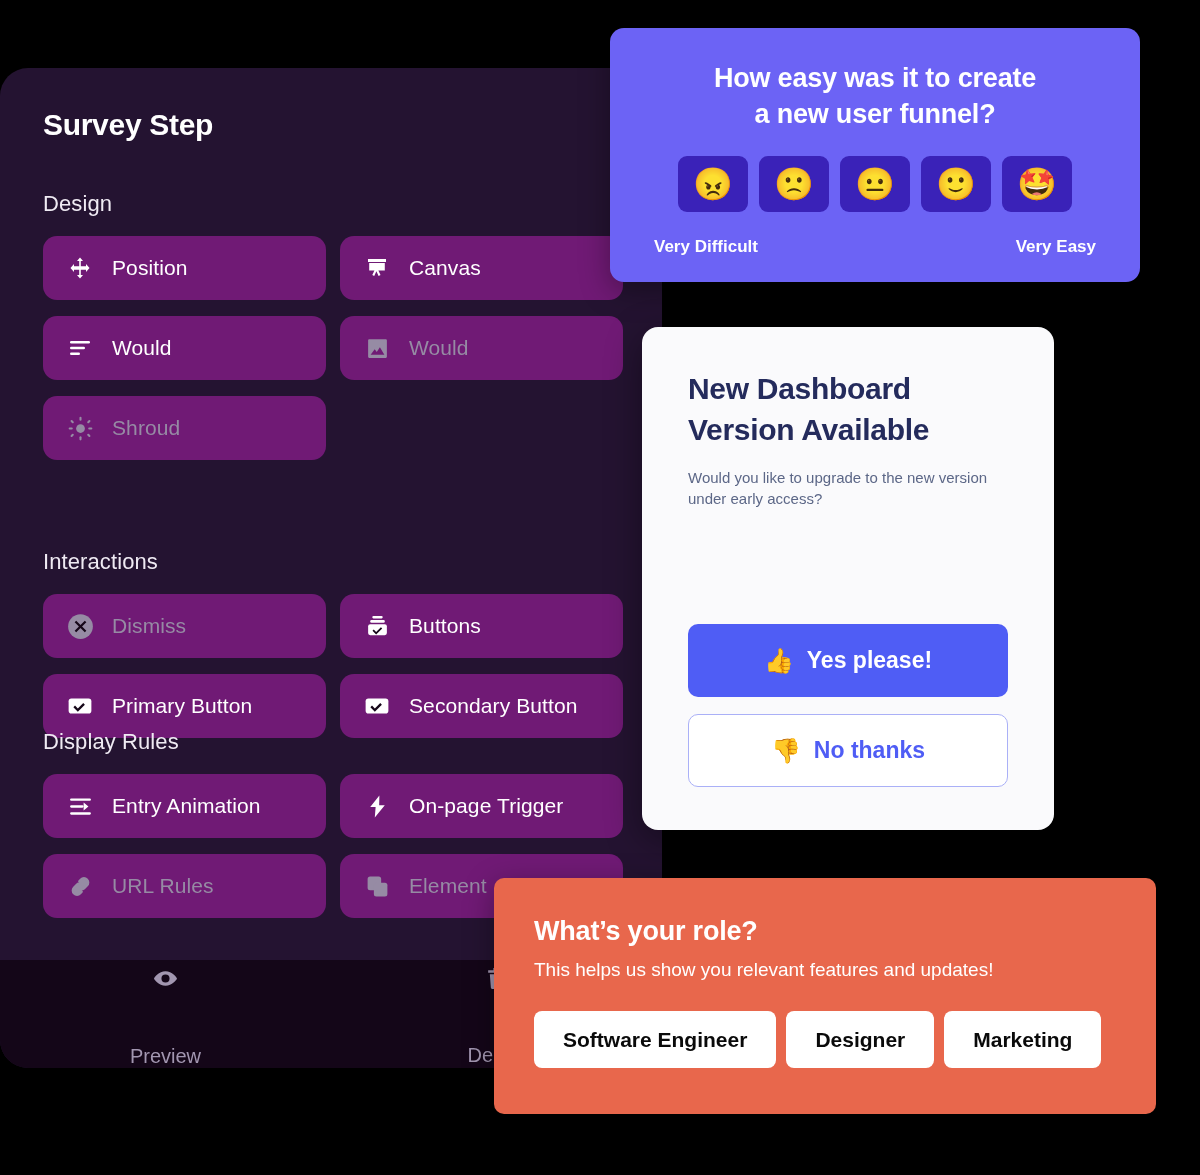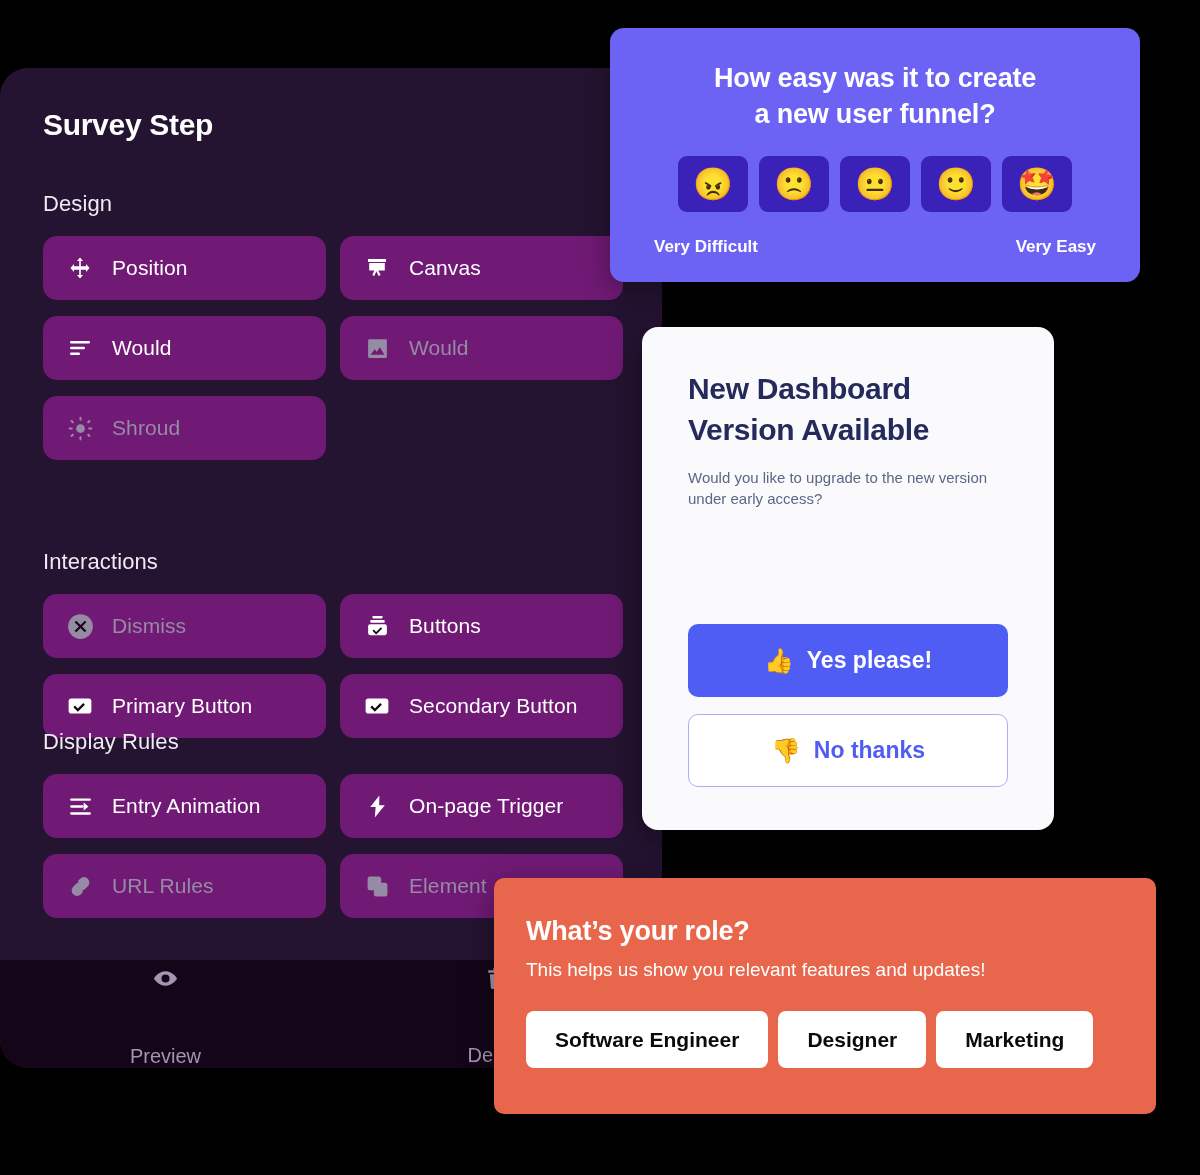--- a/index.html
+++ b/index.html
@@ -155,21 +155,21 @@
     border: 1.5px solid #aab0f7;
   }
 
   
   .role-card {
     position: absolute;
     left: 494px; top: 878px;
     width: 662px; height: 236px;
     background: #E8674C;
     border-radius: 10px;
-    padding: 38px 40px 0 32px;
+    padding: 38px 40px 0 40px;
     box-shadow: 0 8px 30px rgba(0,0,0,0.35);
   }
   .role-title {
     font-size: 27px; font-weight: bold; color: #ffffff;
     letter-spacing: -0.2px;
   }
   .role-sub {
     margin-top: 12px;
     font-size: 19px; color: #ffffff;
   }

